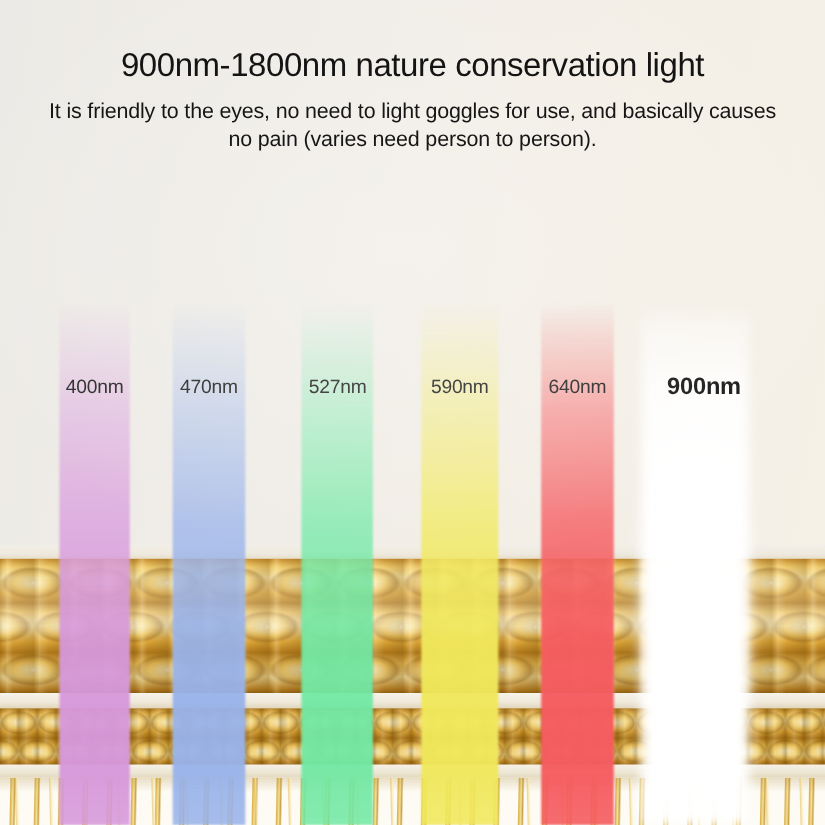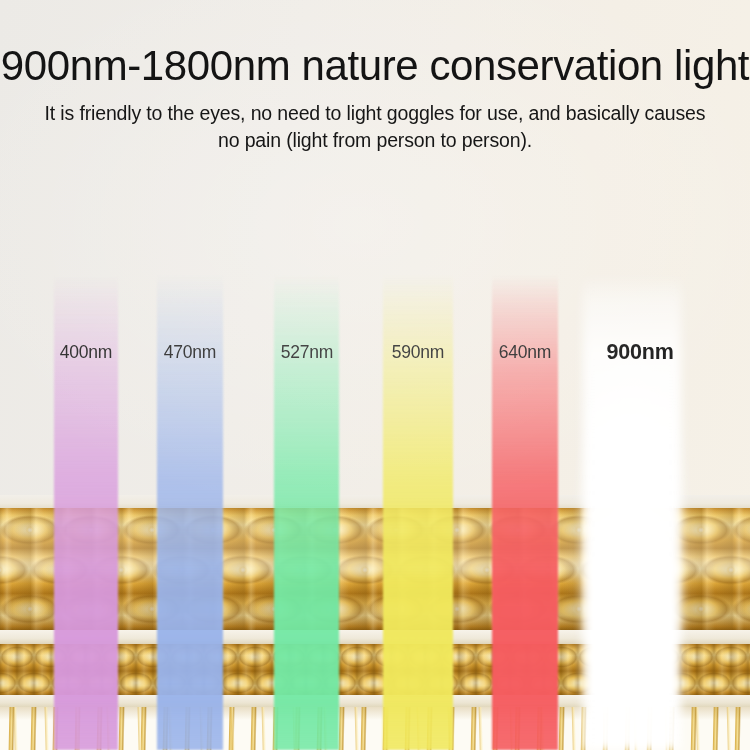--- a/index.html
+++ b/index.html
@@ -21,21 +21,21 @@
   }
 
   
   .header {
     position:absolute; top:0; left:0; width:750px;
     padding-top:44px;
     text-align:center;
     z-index:40;
   }
   .title {
-    font-size:42px;
+    font-size:30px;
     font-weight:400;
     letter-spacing:-0.4px;
     color:#141414;
     line-height:1.05;
     white-space:nowrap;
   }
   .subtitle {
     margin-top:12px;
     font-size:19.5px;
     font-weight:400;
@@ -351,17 +351,17 @@
     <div class="lbl" style="left:525px;">640nm</div>
     <div class="lbl big" style="left:640px;">900nm</div>
   </div>
 
   <div class="vignette"></div>
 
   <div class="header">
     <div class="title">900nm-1800nm nature conservation light</div>
     <div class="subtitle">
       <span class="l1">It is friendly to the eyes, no need to light goggles for use, and basically causes</span>
-      <span class="l2">no pain (light from person to person).</span>
+      <span class="l2">no pain (varies need person to person).</span>
     </div>
   </div>
 
 </div>
 
 </body></html>

